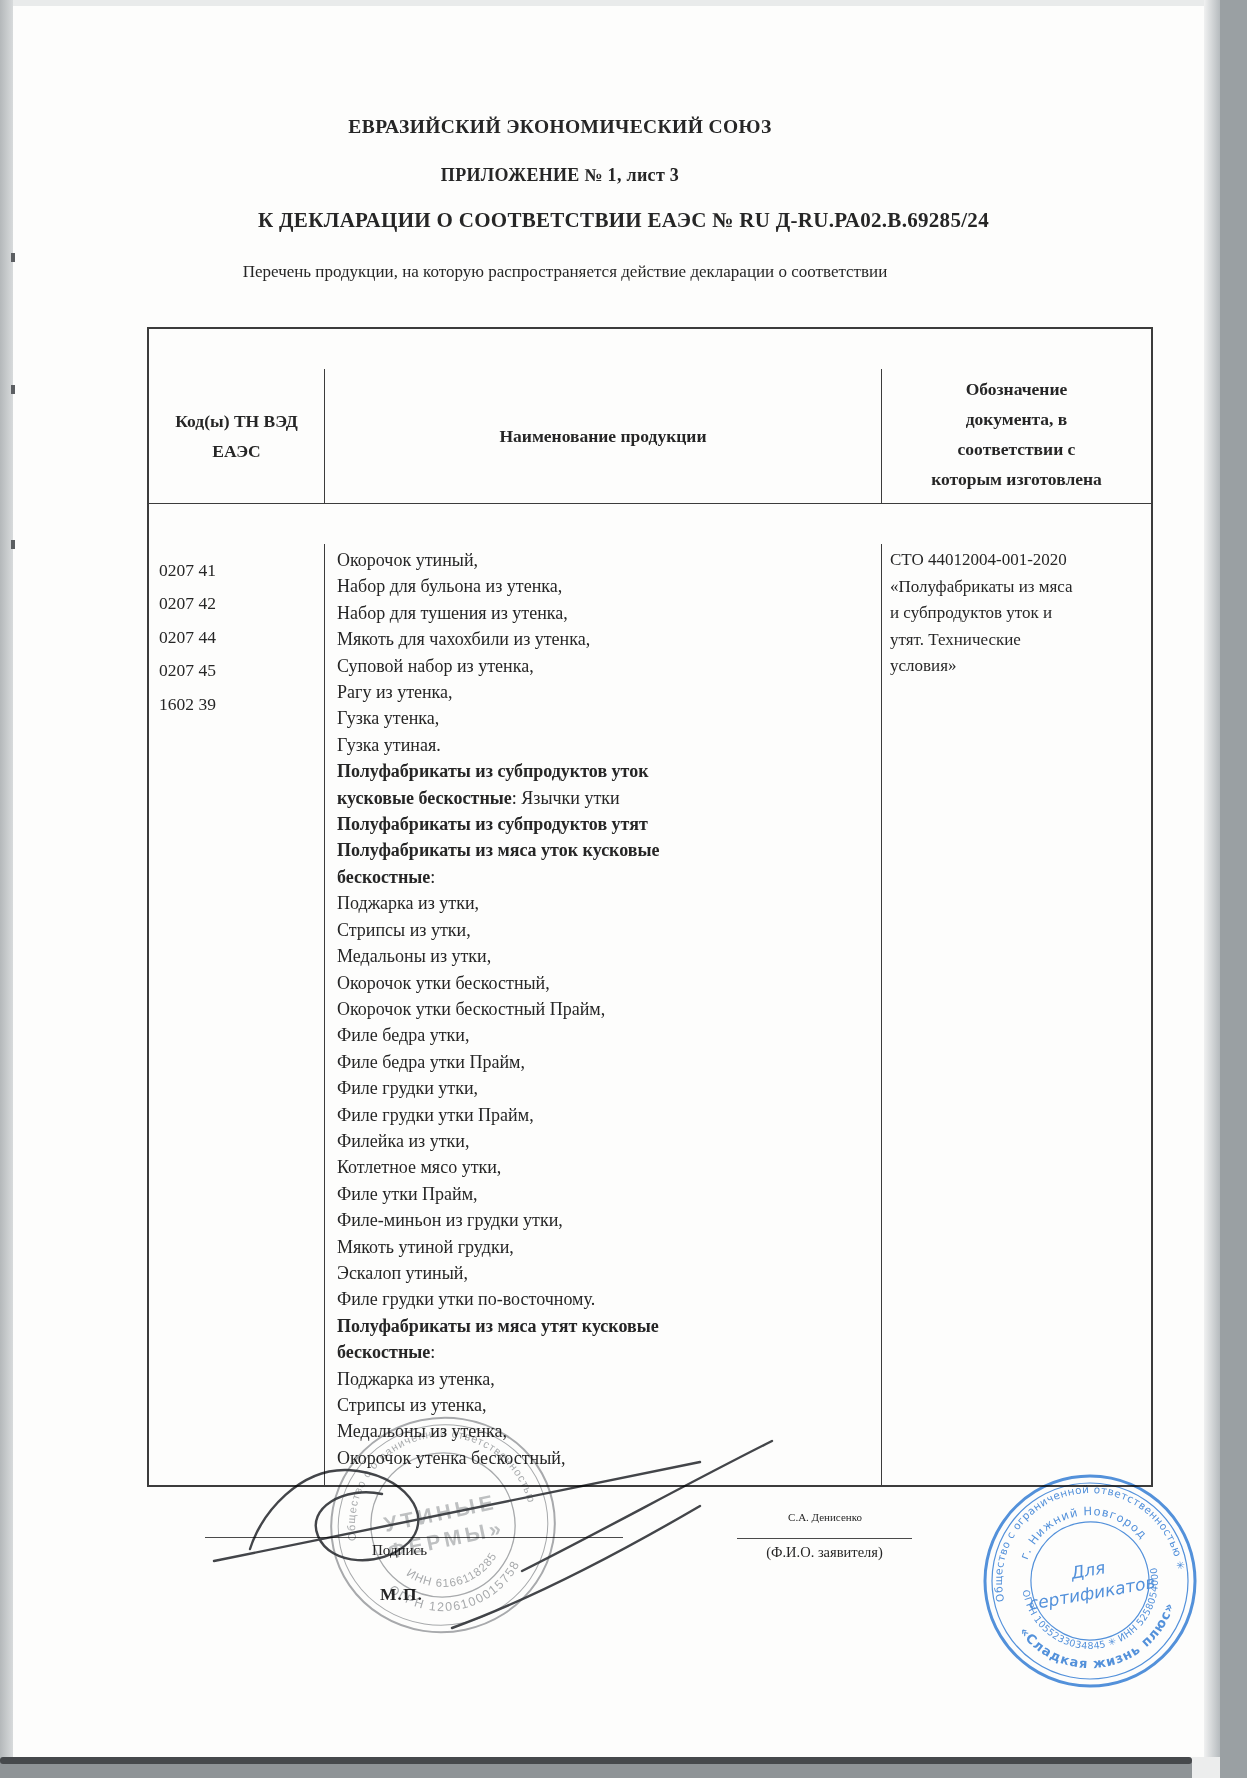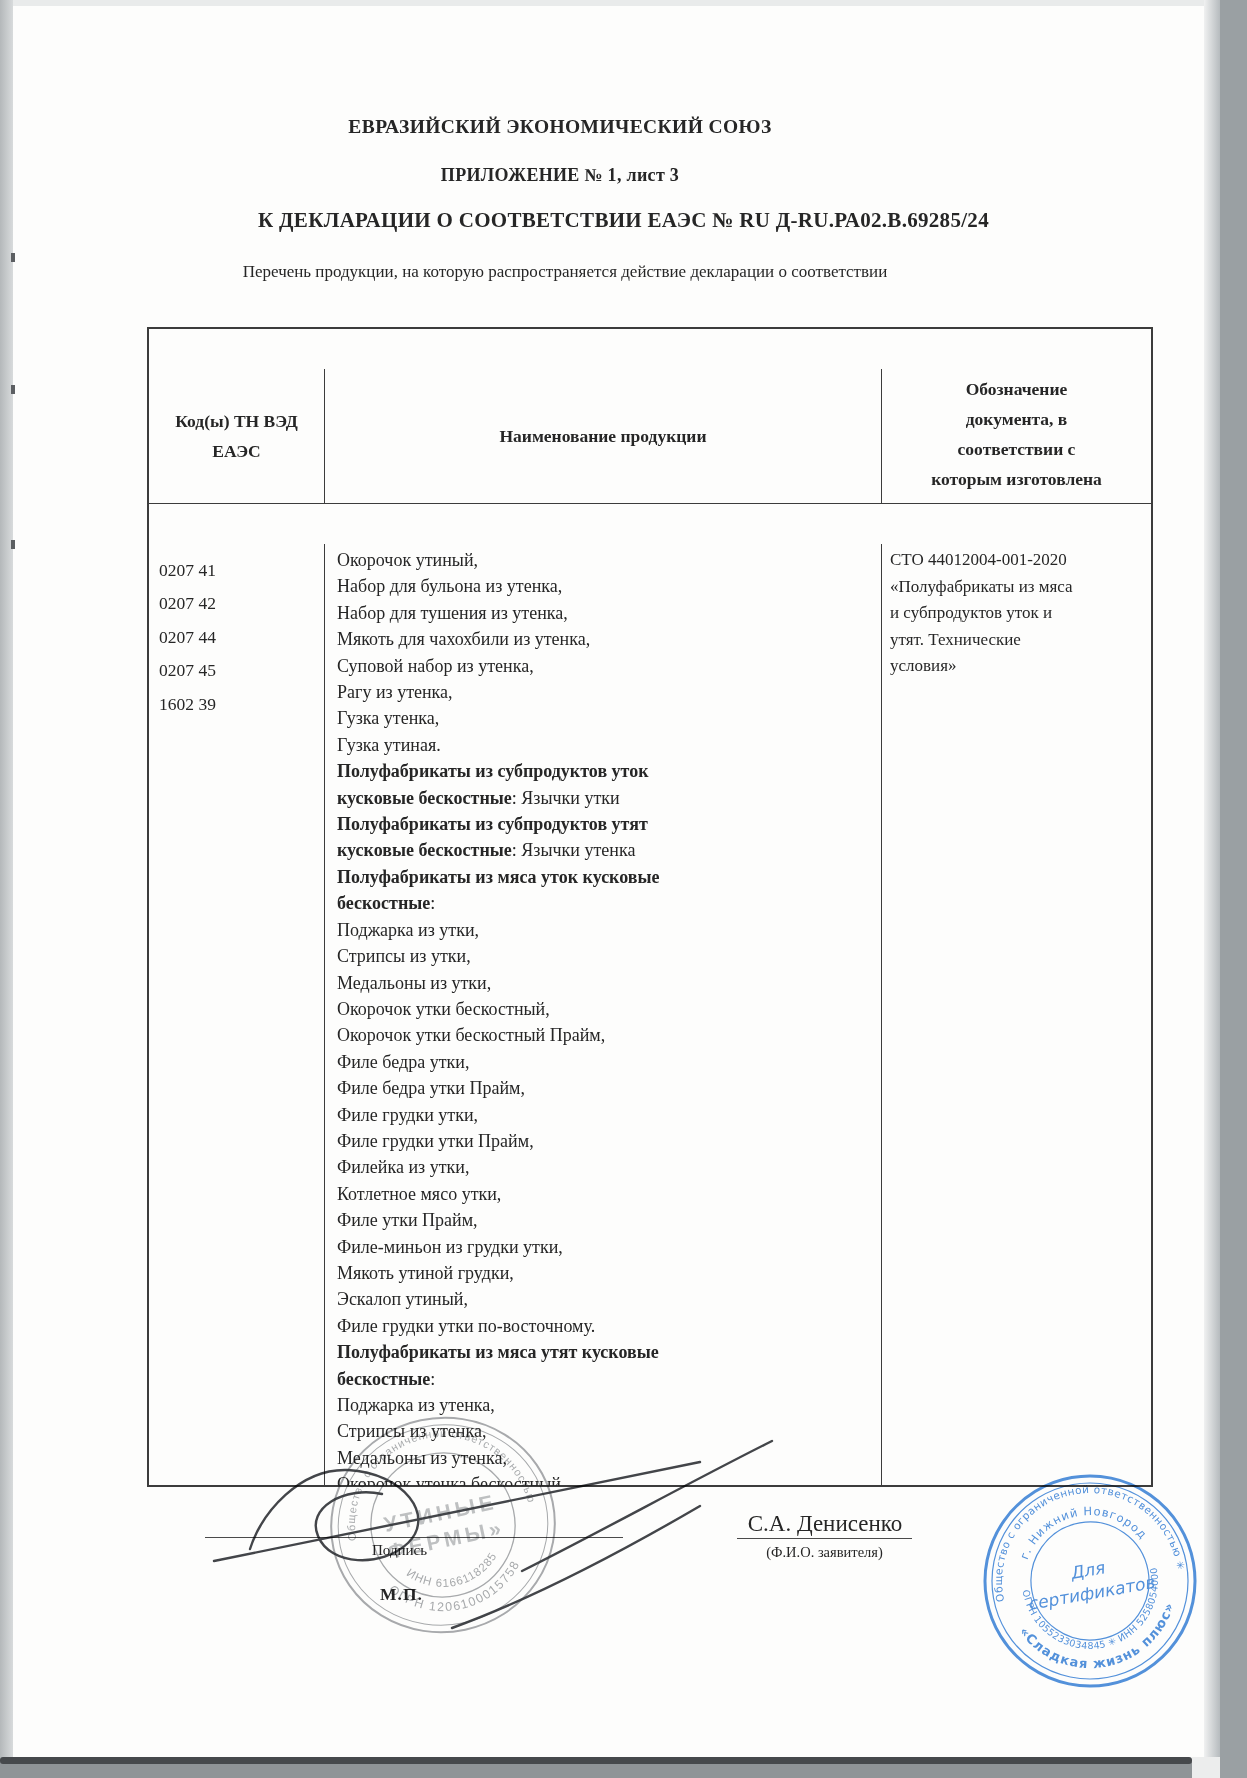--- a/index.html
+++ b/index.html
@@ -24,21 +24,21 @@
   .th3{align-items:flex-start;padding-top:5px;}
   .codes{padding:10px 4px 0 10px;font-size:17.5px;line-height:33.4px;}
   .prods{padding:3px 4px 0 12px;font-size:18px;line-height:26.4px;font-family:Liberation Serif, serif;}
   .docref{padding:3px 4px 0 8px;font-size:17px;line-height:26.6px;}
   .product-line{white-space:nowrap;}
   .product-line .b{font-weight:bold;}
   
   .sig-line{position:absolute;left:205px;top:1537px;width:418px;border-top:1.6px solid #4a4a4a;}
   .sig-caption{position:absolute;left:372px;top:1542px;font-size:15px;}
   .mp{position:absolute;left:380px;top:1584px;font-size:17.5px;font-weight:bold;letter-spacing:1px;}
-  .name{position:absolute;left:740px;top:1511px;width:170px;text-align:center;font-size:23px;}
+  .name{position:absolute;left:740px;top:1511px;width:170px;text-align:center;font-size:11px;}
   .name-line{position:absolute;left:737px;top:1538px;width:175px;border-top:1.5px solid #4a4a4a;}
   .name-caption{position:absolute;left:737px;top:1544px;width:175px;text-align:center;font-size:14.5px;}
   
   .edge-left{position:absolute;left:0;top:0;width:13px;height:100%;
              background:linear-gradient(90deg,#b4b8ba,#d8dbdc);}
   .edge-top{position:absolute;left:0;top:0;width:100%;height:6px;background:#e9ebeb;}
   .edge-right{position:absolute;right:0;top:0;width:16px;height:100%;
               background:linear-gradient(90deg,#f0f1f1,#b6bbbe);}
   .edge-mark{position:absolute;left:11px;width:4px;height:9px;background:#5c5f62;}
   .scan-bottom-line{position:absolute;left:0;top:1757px;width:1192px;height:7px;background:#46494c;border-radius:3px;}
@@ -83,21 +83,20 @@
           <div class="product-line"><span>Набор для бульона из утенка,</span></div>
           <div class="product-line"><span>Набор для тушения из утенка,</span></div>
           <div class="product-line"><span>Мякоть для чахохбили из утенка,</span></div>
           <div class="product-line"><span>Суповой набор из утенка,</span></div>
           <div class="product-line"><span>Рагу из утенка,</span></div>
           <div class="product-line"><span>Гузка утенка,</span></div>
           <div class="product-line"><span>Гузка утиная.</span></div>
           <div class="product-line"><span class="b">Полуфабрикаты из субпродуктов уток</span></div>
           <div class="product-line"><span class="b">кусковые бескостные</span><span>: Язычки утки</span></div>
           <div class="product-line"><span class="b">Полуфабрикаты из субпродуктов утят</span></div>
-          <div class="product-line"><span class="b">кусковые бескостные</span><span>: Язычки утенка</span></div>
           <div class="product-line"><span class="b">Полуфабрикаты из мяса уток кусковые</span></div>
           <div class="product-line"><span class="b">бескостные</span><span>:</span></div>
           <div class="product-line"><span>Поджарка из утки,</span></div>
           <div class="product-line"><span>Стрипсы из утки,</span></div>
           <div class="product-line"><span>Медальоны из утки,</span></div>
           <div class="product-line"><span>Окорочок утки бескостный,</span></div>
           <div class="product-line"><span>Окорочок утки бескостный Прайм,</span></div>
           <div class="product-line"><span>Филе бедра утки,</span></div>
           <div class="product-line"><span>Филе бедра утки Прайм,</span></div>
           <div class="product-line"><span>Филе грудки утки,</span></div>

